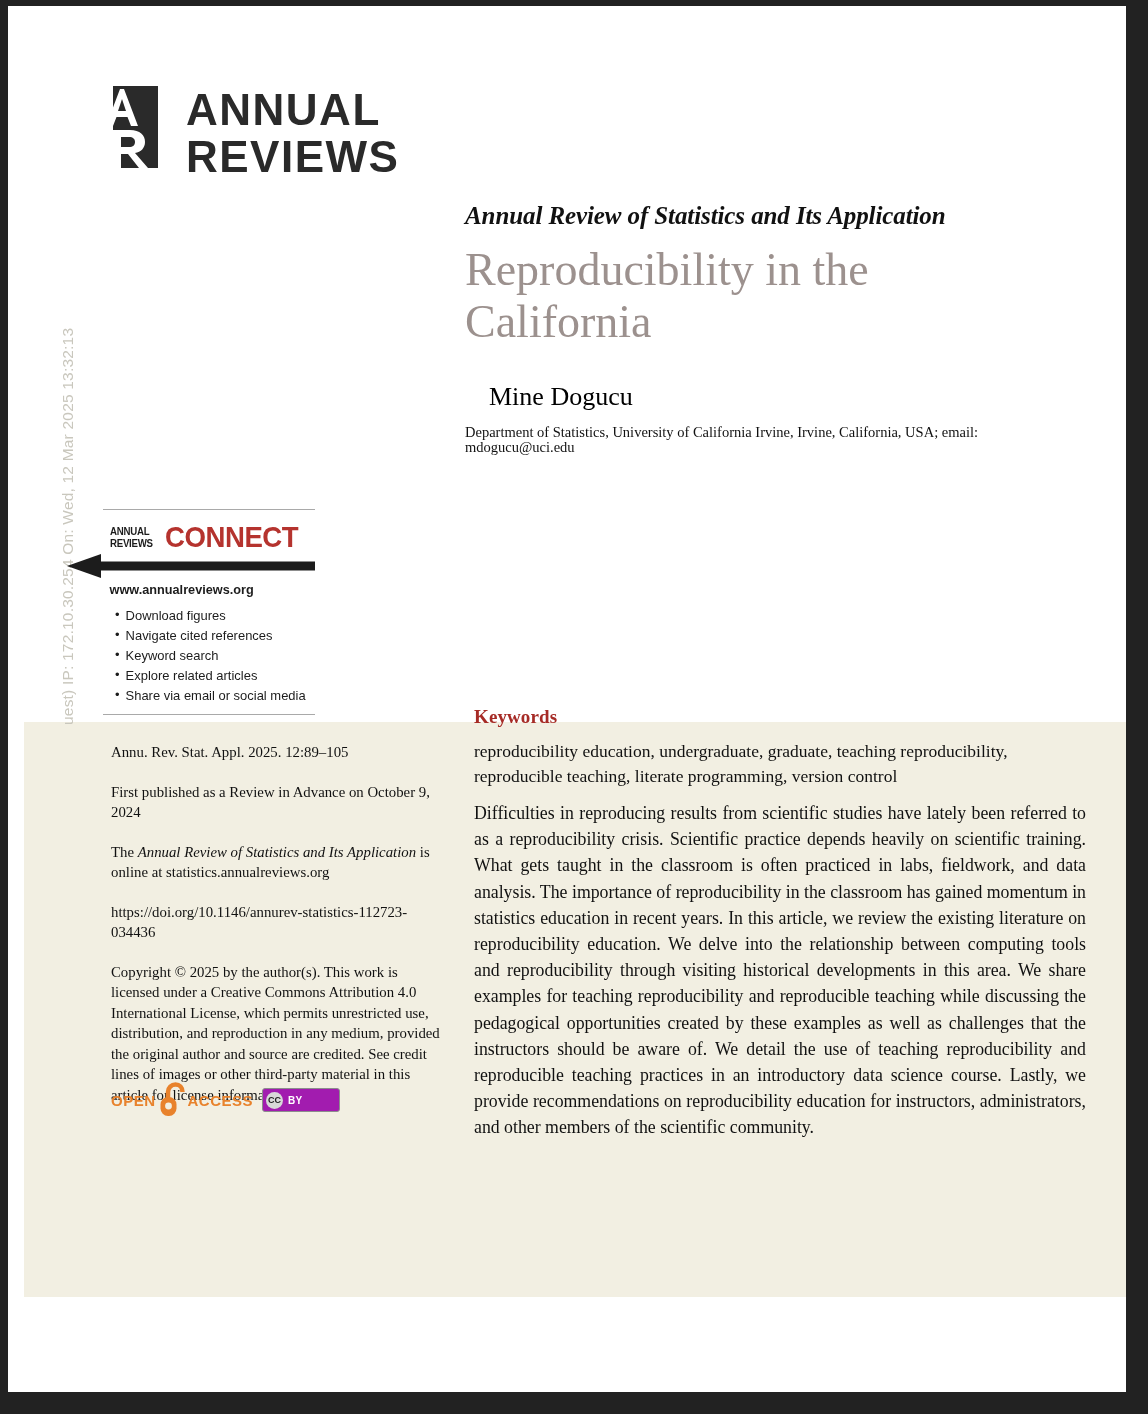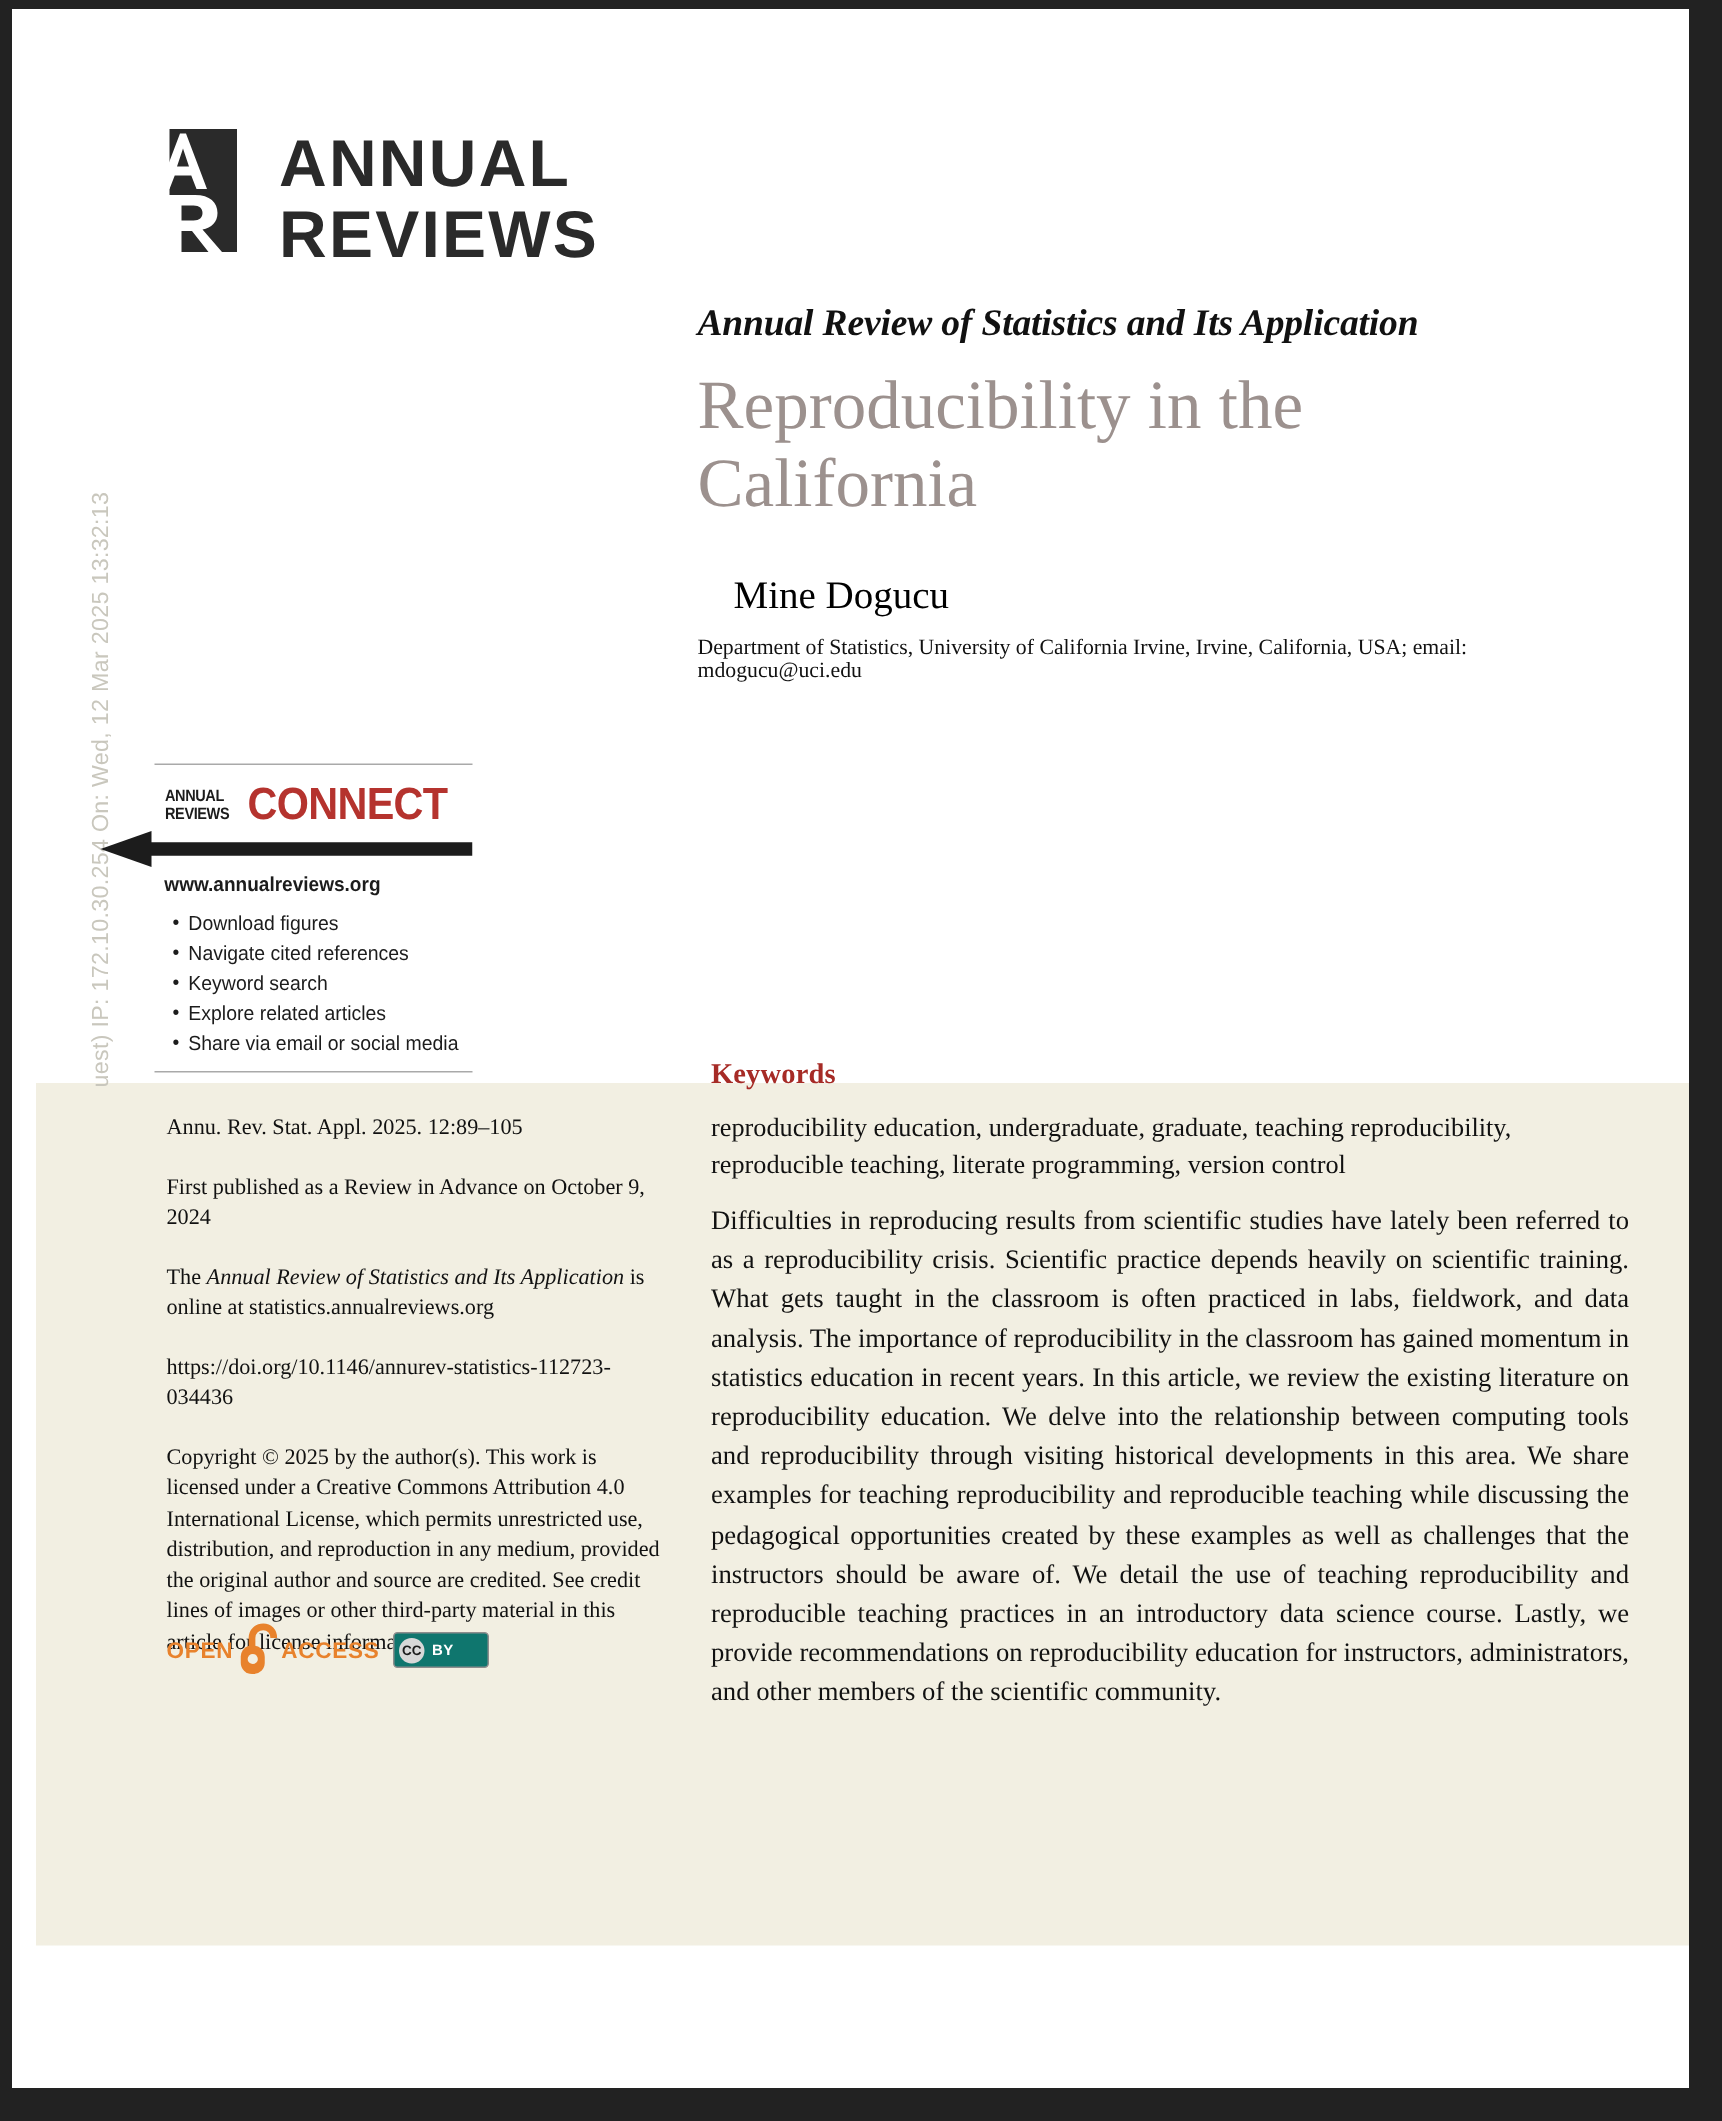--- a/index.html
+++ b/index.html
@@ -226,24 +226,24 @@
     font-weight: bold;
     font-size: 15px;
     letter-spacing: 0.5px;
     color: #e8822c;
   }
   #oa-lock { width: 26px; height: 36px; margin: 0 3px; }
   #cc-badge {
     margin-left: 9px;
     display: flex;
     align-items: center;
-    background: #0f766e;
+    background: #a21caf;
     border: 1px solid #8d8d8d;
     border-radius: 3px;
-    padding: 2px 22px 2px 3px;
+    padding: 2px 36px 2px 3px;
     height: 18px;
   }
   #cc-circle {
     width: 17px; height: 17px;
     border-radius: 50%;
     background: #d8d8d8;
     color: #1c1c1c;
     font-family: "Liberation Sans", sans-serif;
     font-weight: bold;
     font-size: 9px;

